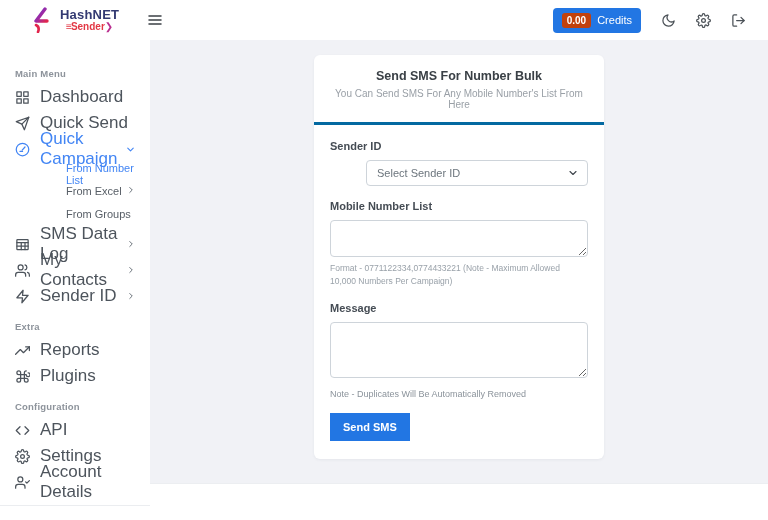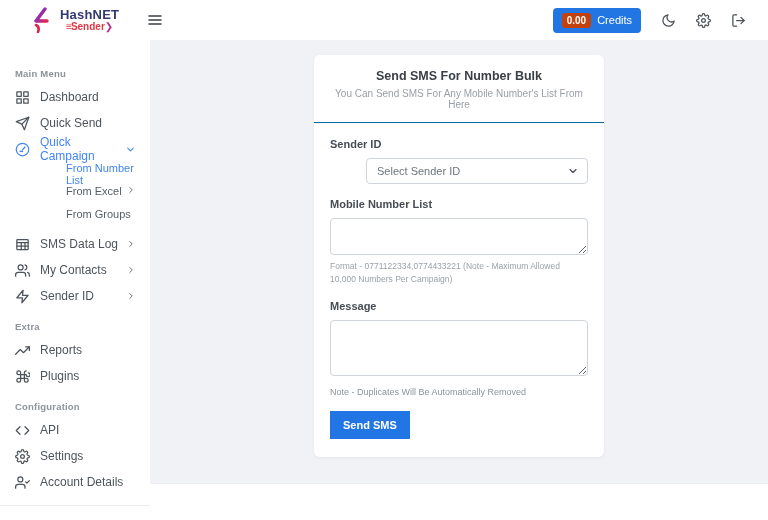--- a/index.html
+++ b/index.html
@@ -25,39 +25,39 @@
     border-radius:3px; padding:2px 5px; }
   .hdr-icon { color:#4b5157; display:flex; cursor:pointer; }
 
   
   .sidebar { position:fixed; top:40px; left:0; width:150px; height:480px; background:#fff;
     padding:14px 0 0 0; z-index:10; }
   .side-section { font-size:9.5px; font-weight:bold; color:#8d939b; padding:0 15px;
     margin:12px 0 5px; letter-spacing:.2px; }
   .side-section.first { margin-top:14px; }
   .side-item { display:flex; align-items:center; height:26px; padding:0 14px 0 15px;
-    color:#4d545c; font-size:12px; cursor:pointer; position:relative; }
+    color:#4d545c; font-size:17px; cursor:pointer; position:relative; }
   .side-item .ic { display:flex; width:15px; margin-right:10px; flex-shrink:0; }
   .side-item .chev { margin-left:auto; display:flex; color:#6c747c; }
   .side-item.active { color:#4285f4; }
   .side-item.active .chev { color:#4285f4; }
   .sub-item { display:flex; align-items:flex-start; height:23px; padding:0 14px 0 40px;
     color:#575e66; font-size:11px; cursor:pointer;margin-left:26px; }
   .sub-item.active { color:#4285f4; }
   .sub-item .chev { margin-left:auto; display:flex; color:#6c747c; }
   .side-divider { border-top:1px solid #ebedf0; margin:10px 0 0; }
 
   
   .main { position:fixed; top:40px; left:150px; width:618px; height:480px; background:#fff; }
   .content { background:#f1f2f6; height:443px; overflow:hidden; }
   .footer { height:37px; background:#fff; border-top:1px solid #eceef1; }
 
   .card { width:290px; margin:15px auto 0; background:#fff; border-radius:6px;
     box-shadow:0 1px 3px rgba(40,50,70,.06); }
-  .card-head { padding:14px 16px 12px; text-align:center; border-bottom:1px solid #0369a1; }
+  .card-head { padding:14px 16px 12px; text-align:center; border-bottom:3px solid #0369a1; }
   .card-title { font-size:12.5px; font-weight:bold; color:#3a4046; }
   .card-sub { font-size:10px; color:#9aa0a7; margin-top:5px; }
   .card-body { padding:15px 16px 18px; }
   .f-label { display:block; font-size:11px; font-weight:bold; color:#454c54; margin-bottom:8px; }
   .f-label.mt { margin-top:14px; }
   .select-wrap { position:relative;padding-left:36px; }
   .f-select { width:100%; height:26px; appearance:none; -webkit-appearance:none;
     border:1px solid #ced4da; border-radius:4px; background:#fff; color:#6c757d;
     font-size:11px; padding:0 24px 0 10px; font-family:inherit; cursor:pointer; }
   .select-chev { position:absolute; right:9px; top:7px; pointer-events:none; color:#3f454c; display:flex; }

